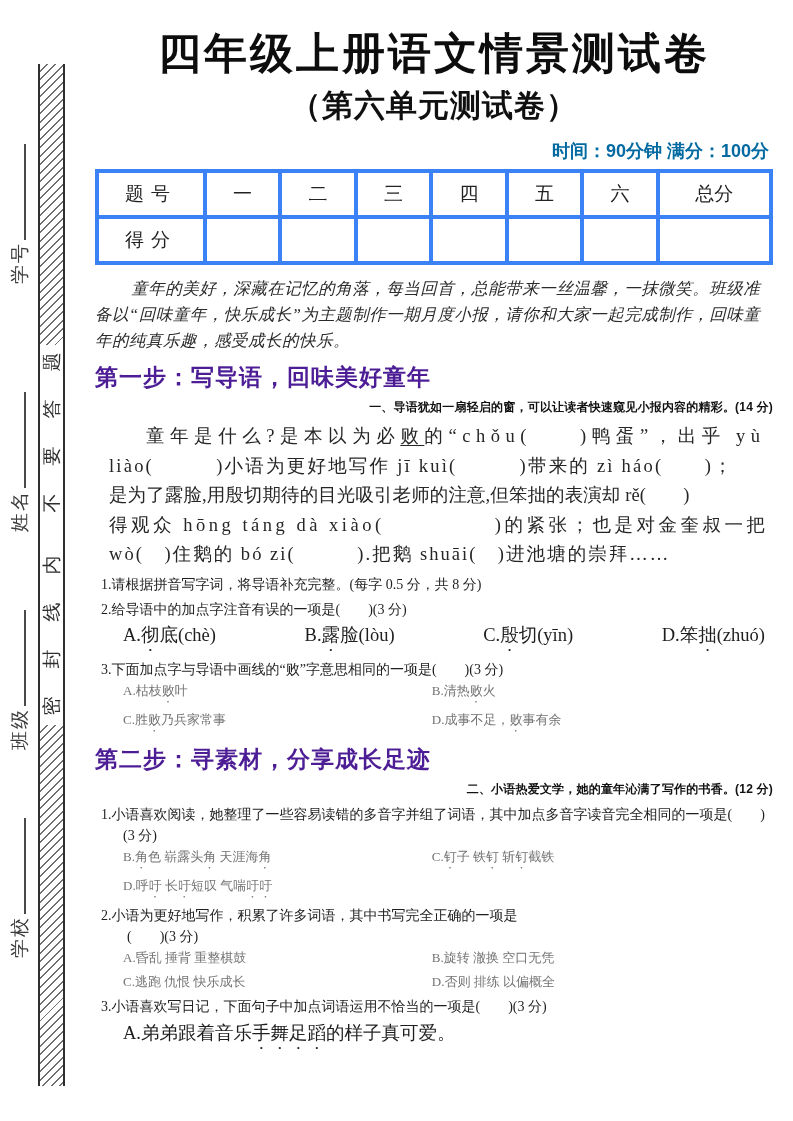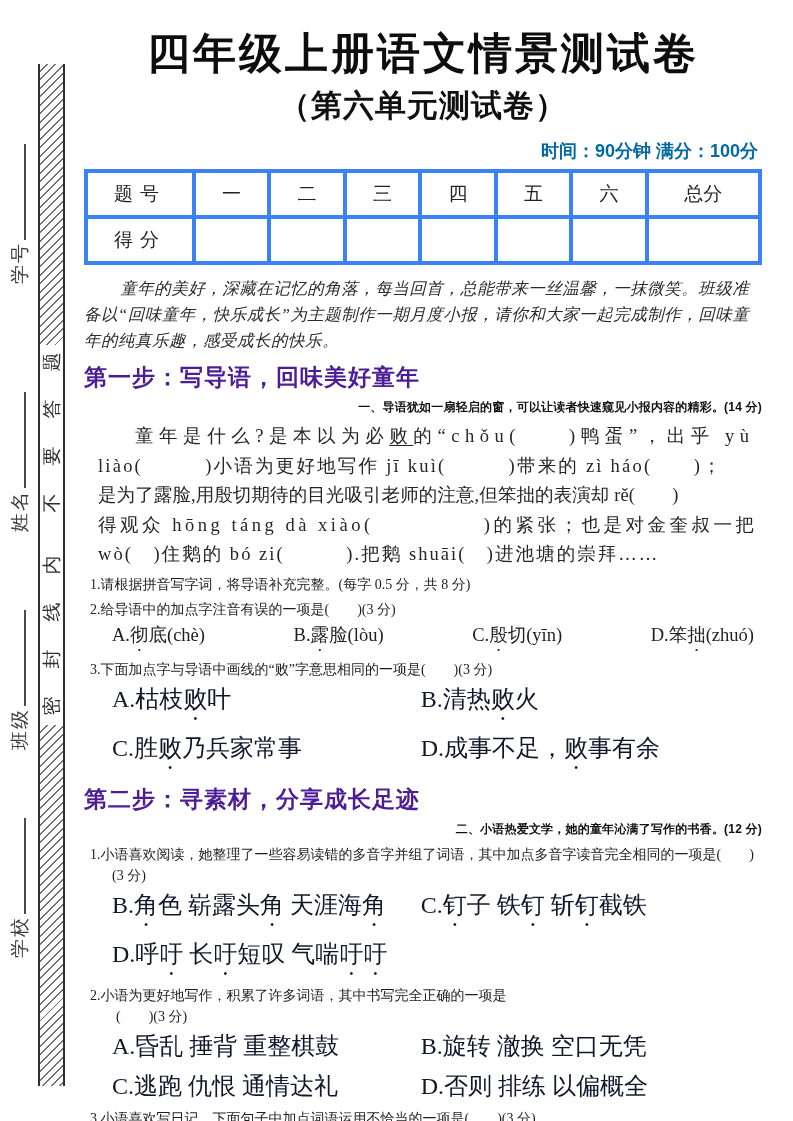--- a/index.html
+++ b/index.html
@@ -62,21 +62,21 @@
     font-size: 19px;
     color: #2e2e2e;
     transform: rotate(-90deg);
     font-family: "Liberation Serif", serif;
   }
   .seal-char:nth-child(4) { margin-bottom: 16px; }
 
   
   .content {
     position: absolute;
-    left: 84px; top: 0;
+    left: 95px; top: 0;
     width: 684px; height: 100%;
     padding-right: 6px;
   }
   .title {
     margin-top: 30px;
     text-align: center;
     font-family: "Liberation Sans", "DejaVu Sans", sans-serif;
     font-weight: 700;
     font-size: 43px;
     letter-spacing: 3px;
@@ -174,23 +174,23 @@
     justify-content: space-between;
     margin: 2px 8px 4px 28px;
     font-size: 18.5px;
     color: #1e1e1e;
   }
   .opts-grid {
     display: grid;
     grid-template-columns: 47.5% 52.5%;
     row-gap: 5px;
     margin: 2px 0 4px 28px;
-    font-size: 24px;
+    font-size: 13px;
     line-height: 1.45;
-    color: #0f172a;
+    color: #737373;
   }
   .opt-single { margin: 3px 0 0 28px; font-size: 18.5px; color: #1e1e1e; }
 
   .dot {
     -webkit-text-emphasis: filled dot;
     -webkit-text-emphasis-position: under left;
     text-emphasis: filled dot;
     text-emphasis-position: under left;
   }
   u { text-decoration: underline; text-underline-offset: 3px; }
@@ -310,21 +310,21 @@
       <span>D.呼<span class="dot">吁</span> 长<span class="dot">吁</span>短叹 气喘<span class="dot">吁吁</span></span>
     </div>
 
     <p class="sub-q">
       <span>2.小语为更好地写作，积累了许多词语，其中书写完全正确的一项是</span>
       <span class="wrap2">(　　)(3 分)</span>
     </p>
     <div class="opts-grid">
       <span>A.昏乱 捶背 重整棋鼓</span>
       <span>B.旋转 澈换 空口无凭</span>
-      <span>C.逃跑 仇恨 通情达礼</span>
+      <span>C.逃跑 仇恨 快乐成长</span>
       <span>D.否则 排练 以偏概全</span>
     </div>
 
     <p class="sub-q">3.小语喜欢写日记，下面句子中加点词语运用不恰当的一项是(　　)(3 分)</p>
     <p class="opt-single">A.弟弟跟着音乐<span class="dot">手舞足蹈</span>的样子真可爱。</p>
 
   </div>
 </div>
 
 </body></html>

